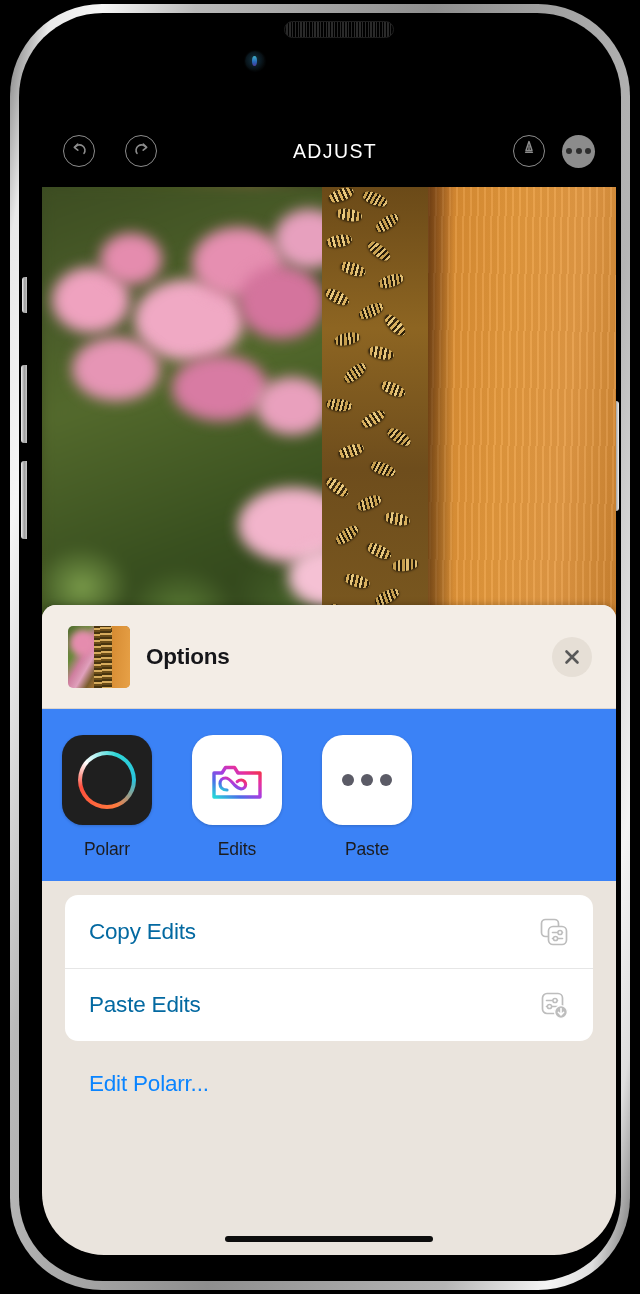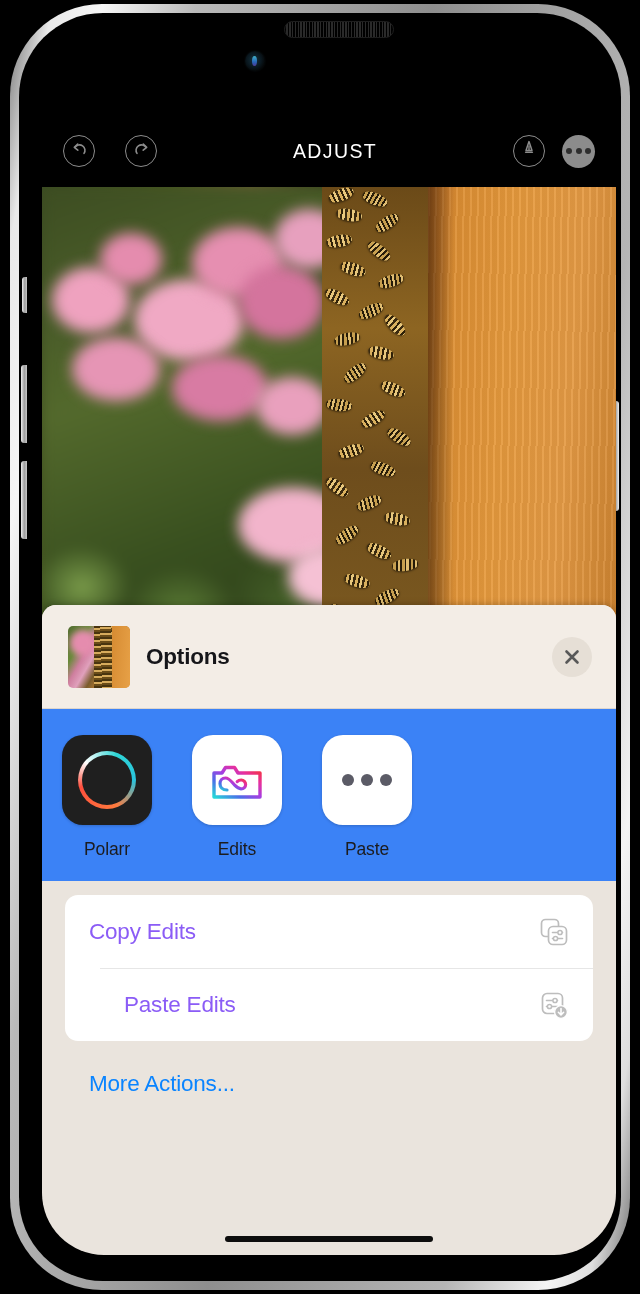--- a/index.html
+++ b/index.html
@@ -249,23 +249,23 @@
     margin: 14px 23px 0 23px;
     background: #fff;
     border-radius: 13px;
     overflow: hidden;
   }
   .action-row {
     height: 73px; display: flex; align-items: center;
     padding: 0 22px 0 24px;
     cursor: default;
   }
-  .action-row + .action-row { border-top: 1px solid #e6e6e6; margin-left: 35px; }
+  .action-row + .action-row { border-top: 1px solid #e6e6e6; }
   .action-label {
-    flex: 1; font-size: 22.5px; color: #8b5cf6; letter-spacing: -.2px;
+    flex: 1; font-size: 22.5px; color: #0369a1; letter-spacing: -.2px;
   }
   .action-icon { flex: none; width: 34px; height: 34px; }
 
   #edit-actions-link {
     margin: 30px 0 0 47px;
     font-size: 22.5px; color: #0a84ff; letter-spacing: -.2px;
     cursor: pointer; display: inline-block;
   }
 
   
@@ -461,20 +461,20 @@
                 <path d="M9.5 12.5h11M9.5 18.5h11" stroke="#bdbdbd" stroke-width="1.6" stroke-linecap="round"></path>
                 <circle cx="18" cy="12.5" r="2.1" fill="#fff" stroke="#bdbdbd" stroke-width="1.5"></circle>
                 <circle cx="12.5" cy="18.5" r="2.1" fill="#fff" stroke="#bdbdbd" stroke-width="1.5"></circle>
                 <circle cx="24" cy="24" r="6.4" fill="#bdbdbd" stroke="#fff" stroke-width="1.4"></circle>
                 <path d="M24 20.6v6.2M21.4 24.3 24 27l2.6-2.7" fill="none" stroke="#fff" stroke-width="1.6" stroke-linecap="round" stroke-linejoin="round"></path>
               </svg>
             </div>
           </div>
         </div>
 
-        <div id="edit-actions-link">More Actions...</div>
+        <div id="edit-actions-link">Edit Polarr...</div>
 
         <div id="home-indicator"></div>
       </div>
 
     </div>
   </div>
 </div>
 
 </body></html>

